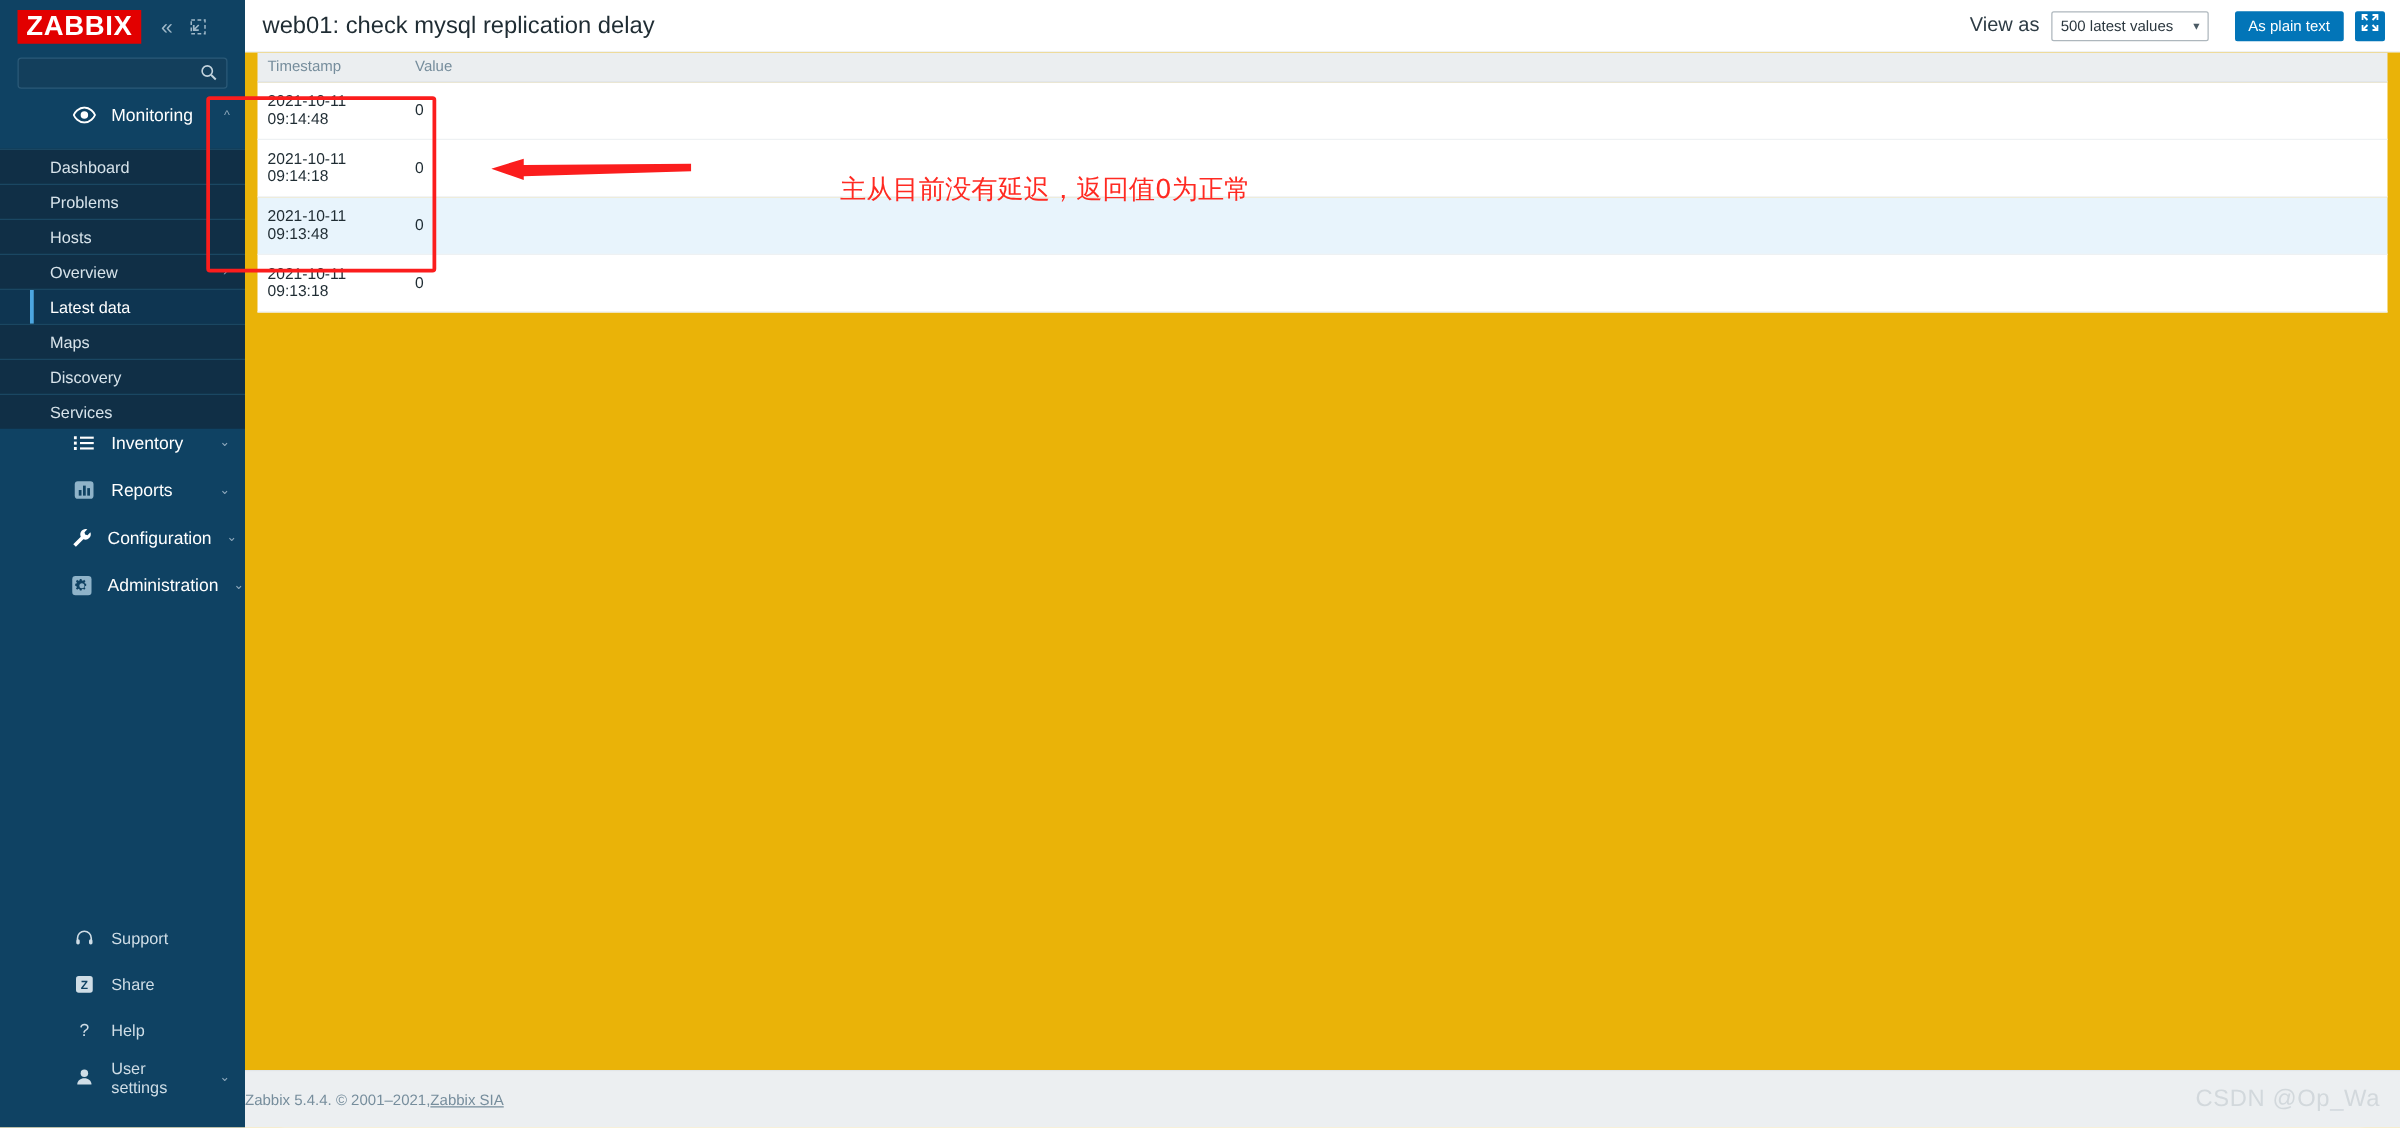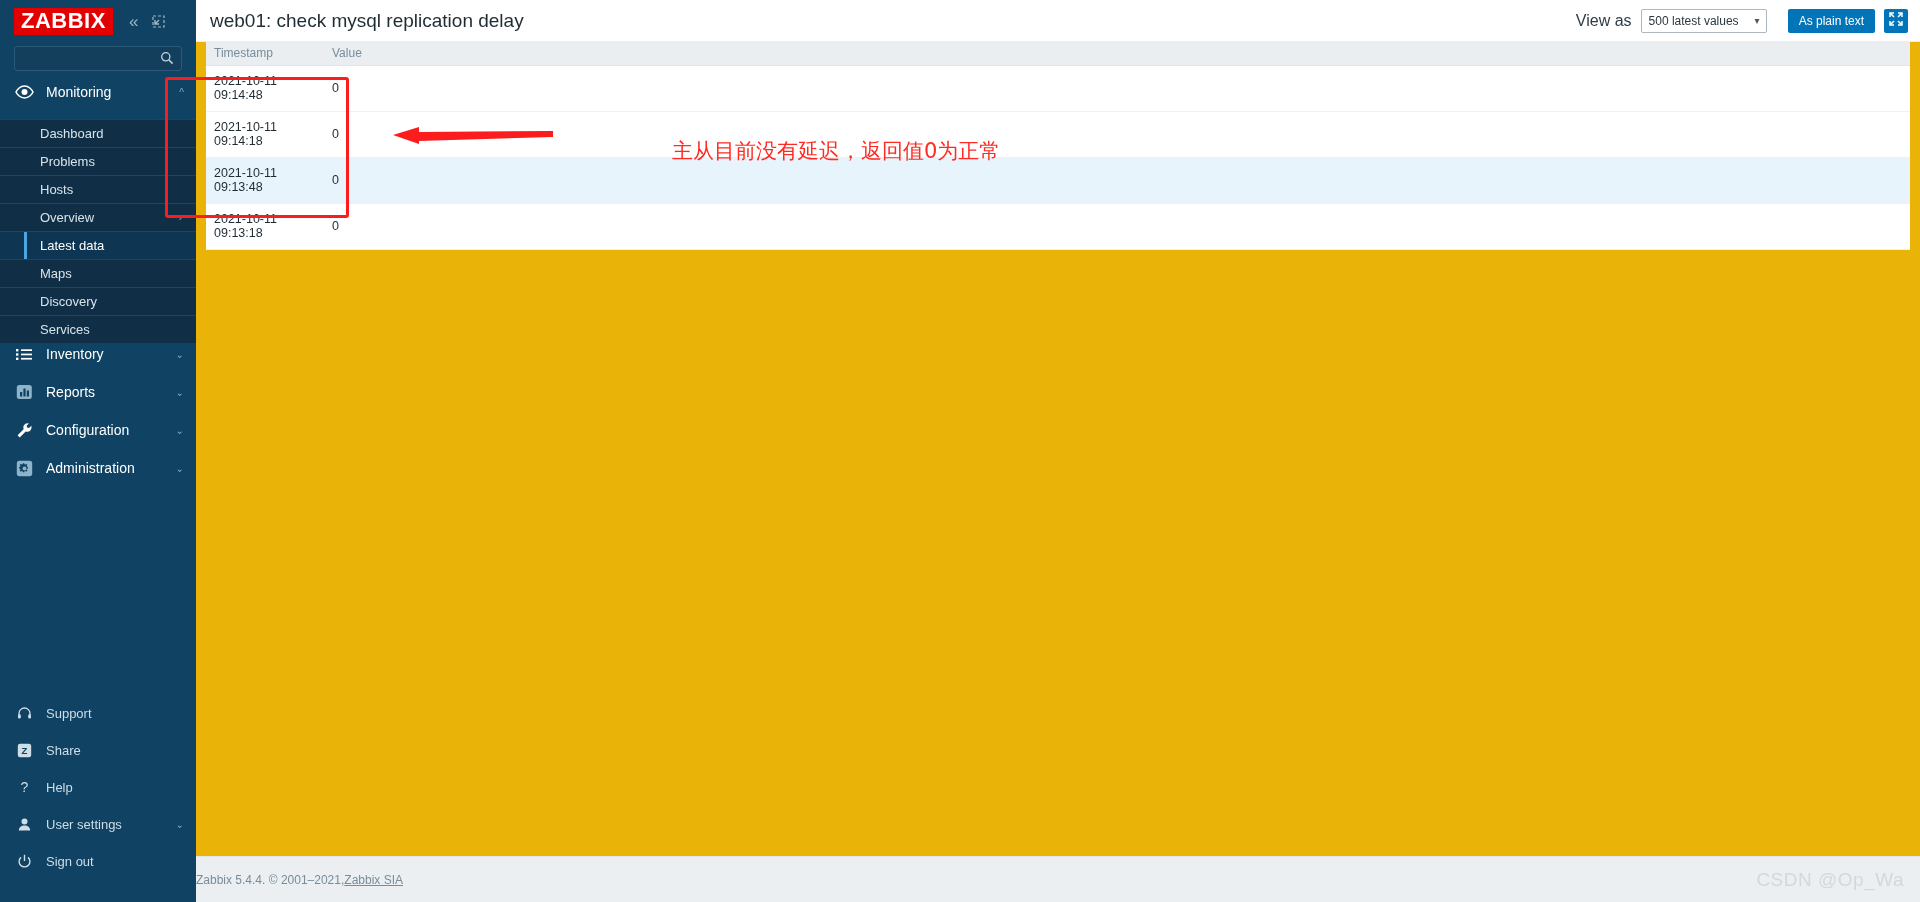--- a/index.html
+++ b/index.html
@@ -43,21 +43,21 @@
     width: 100%; height: 100%; background: transparent; border: 0; outline: 0;
     color: #dfe9ef; font-size: 12px; padding: 0 26px 0 8px;
     font-family: "Liberation Sans", sans-serif;
   }
   .sb-search .mag { position: absolute; right: 7px; top: 4px; }
 
   .sb-scroll { flex: 1; overflow: hidden; }
 
   .nav-group-head {
     height: 38px; display: flex; align-items: center; gap: 12px;
-    padding: 0 12px 16px 14px; color: #ffffff; font-size: 14px; cursor: pointer;
+    padding: 0 12px 16px 14px; color: #ffffff; font-size: 14px; cursor: pointer; margin-left: 43px;
   }
   .nav-group-head .gicon {
     width: 20px; display: flex; align-items: center; justify-content: center;
     color: #ffffff;
   }
   .nav-group-head .glabel { flex: 1; }
   .nav-group-head .chev { font-size: 10px; color: #90aabd; }
 
   .submenu { background: #102f46; }
   .sub-item {
@@ -300,29 +300,20 @@
       </div>
       <div class="nav-group-head">
         <span class="gicon">
           <svg width="15" height="15" viewBox="0 0 15 15">
             <circle cx="7.5" cy="4.5" r="3" fill="#cfdde6"></circle>
             <path d="M1.8 13.5c0-3.1 2.6-5 5.7-5s5.7 1.9 5.7 5z" fill="#cfdde6"></path>
           </svg>
         </span>
         <span class="glabel">User settings</span>
         <span class="chev">⌄</span>
-      </div>
-      <div class="nav-group-head">
-        <span class="gicon">
-          <svg width="15" height="15" viewBox="0 0 15 15">
-            <path d="M4 3.4a5.4 5.4 0 1 0 7 0" fill="none" stroke="#cfdde6" stroke-width="1.4"></path>
-            <line x1="7.5" y1="0.8" x2="7.5" y2="7" stroke="#cfdde6" stroke-width="1.4"></line>
-          </svg>
-        </span>
-        <span class="glabel">Sign out</span>
       </div>
     </div>
   </div>
 
   <div class="main">
 
     <div class="header">
       <div class="page-title">web01: check mysql replication delay</div>
       <div class="header-right">
         <span class="view-as-label">View as</span>

